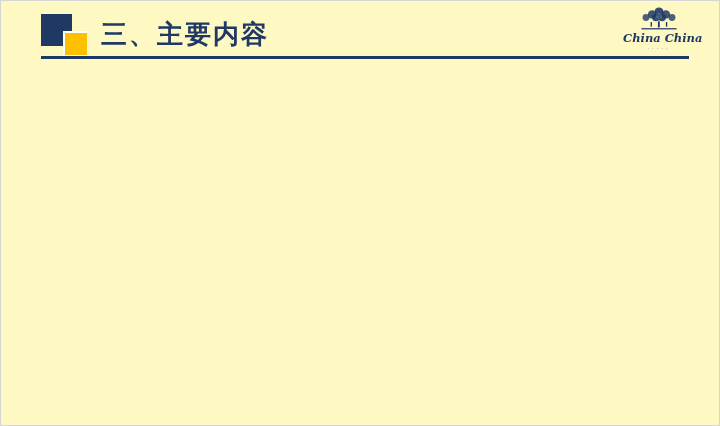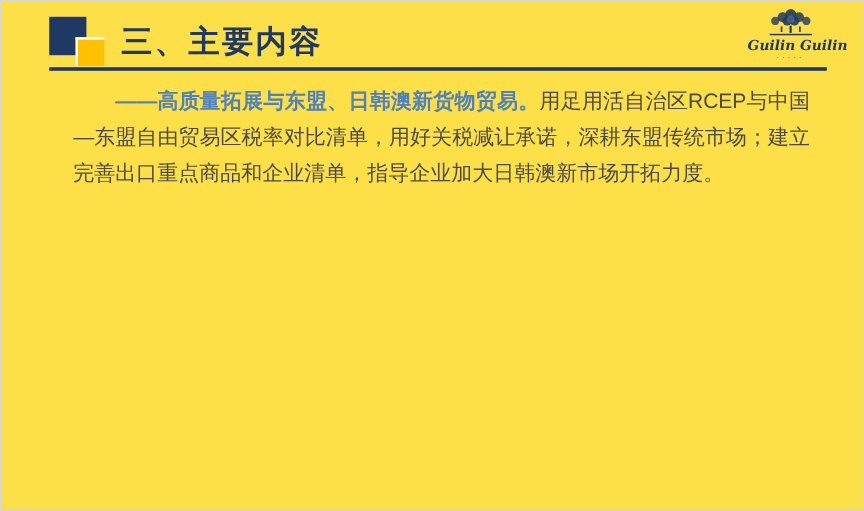--- a/index.html
+++ b/index.html
@@ -1,19 +1,19 @@
 <!DOCTYPE html>
 <html><head>
 <meta charset="utf-8">
 <style>
   html,body{margin:0;padding:0;background:#e9e9e9;}
   .slide{
     position:relative;
     width:718px;height:424px;
-    background:#fde047;
+    background:#fef9c3;
     border:1px solid #d6d6d6;
     font-family:"Liberation Sans", sans-serif;
     overflow:hidden;
   }
   
   .sq-navy{position:absolute;left:40px;top:13px;width:31px;height:32px;background:#1F3864;}
   .sq-gold{position:absolute;left:62px;top:30px;width:22px;height:22px;background:#FFC000;border-left:2px solid #fff;border-top:2px solid #fff;}
   .page-title{
     position:absolute;left:100px;top:16px;
     font-size:26px;font-weight:bold;color:#1F3864;letter-spacing:2px;white-space:nowrap;
@@ -65,24 +65,23 @@
           <circle cx="26" cy="15" r="5" fill-opacity="0.9"></circle>
           <circle cx="34" cy="15" r="5" fill-opacity="0.9"></circle>
           <circle cx="30" cy="13" r="4" fill="#fff" fill-opacity="0.15"></circle>
           <rect x="28.6" y="20" width="2.4" height="8"></rect>
           <rect x="19" y="21" width="1.8" height="6"></rect>
           <rect x="39" y="21" width="1.8" height="6"></rect>
           <rect x="7" y="29" width="46" height="1.6"></rect>
         </g>
       </svg>
     </span>
-    <div class="logo-script">Guilin Guilin</div>
+    <div class="logo-script">China China</div>
     <div class="logo-marks">·····</div>
   </div>
 
   <div class="content">
 
-    <p><span class="lead">——高质量拓展与东盟、日韩澳新货物贸易。</span><span>用足用活自治区RCEP与中国—东盟自由贸易区税率对比清单，用好关税减让承诺，深耕东盟传统市场；建立完善出口重点商品和企业清单，指导企业加大日韩澳新市场开拓力度。</span></p>
 
 
   </div>
 
 </div>
 
 </body></html>

